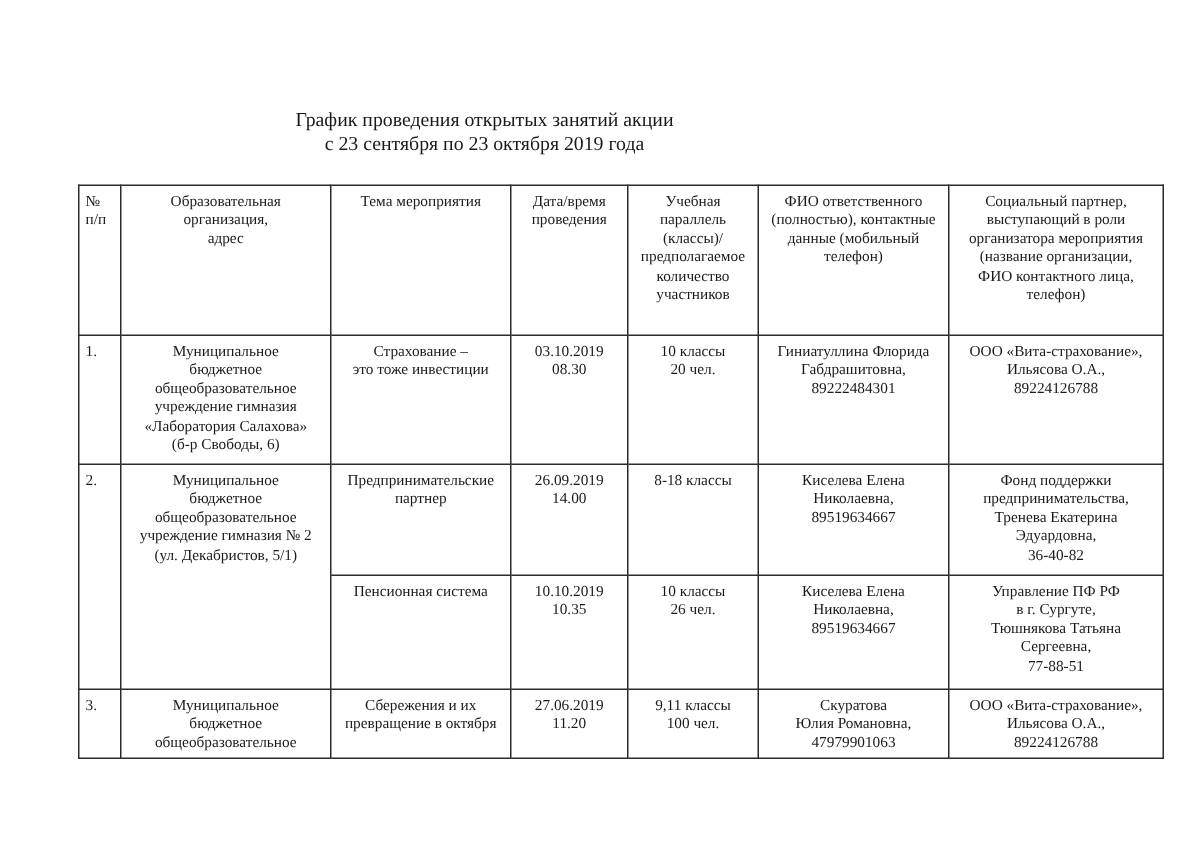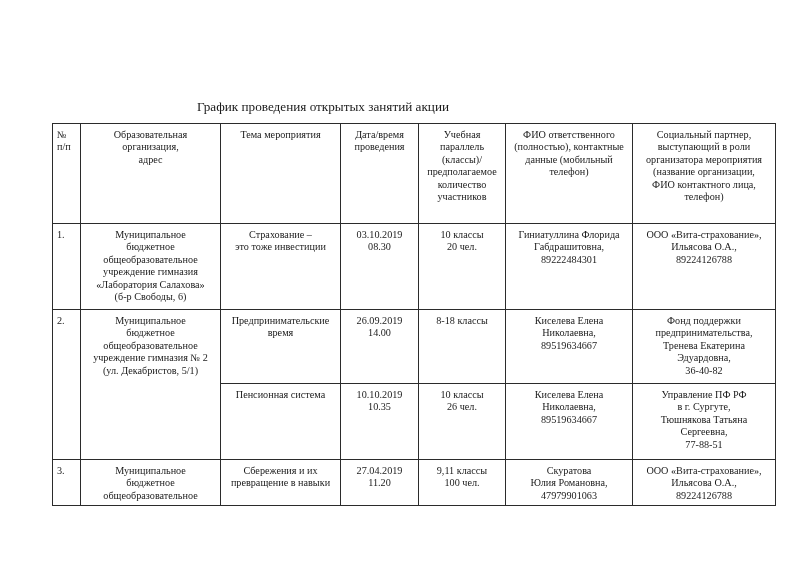--- a/index.html
+++ b/index.html
@@ -16,21 +16,20 @@
     color: #1a1a1a;
   }
   .title-block {
     position: absolute;
     left: 0;
     top: 72px;
     width: 638px;
     text-align: center;
     font-size: 13.2px;
     line-height: 15.5px;
-    margin-top: 27px;
   }
   .title-block div {
     margin-left: 8px;
   }
   table.schedule {
     position: absolute;
     left: 52px;
     top: 123px;
     width: 723px;
     border-collapse: collapse;
@@ -60,20 +59,21 @@
   table.schedule tr.r1 td { height: 78px; }
   table.schedule tr.r2a td { height: 66px; }
   table.schedule tr.r2b td { height: 68px; }
   table.schedule tr.r3 td { height: 38px; }
 </style>
 </head>
 <body>
 
 <div class="title-block">
   <div>График проведения открытых занятий акции</div>
+  <div>с 23 сентября по 23 октября 2019 года</div>
 </div>
 
 <table class="schedule">
   <colgroup>
     <col style="width:28px">
     <col style="width:140px">
     <col style="width:120px">
     <col style="width:78px">
     <col style="width:87px">
     <col style="width:127px">
@@ -130,21 +130,21 @@
 89224126788</td>
     </tr>
     <tr class="r2a">
       <td class="num" rowspan="2">2.</td>
       <td rowspan="2">Муниципальное
 бюджетное
 общеобразовательное
 учреждение гимназия № 2
 (ул. Декабристов, 5/1)</td>
       <td>Предпринимательские
-время</td>
+партнер</td>
       <td>26.09.2019
 14.00</td>
       <td>8-18 классы</td>
       <td>Киселева Елена
 Николаевна,
 89519634667</td>
       <td>Фонд поддержки
 предпринимательства,
 Тренева Екатерина
 Эдуардовна,
@@ -164,22 +164,22 @@
 Тюшнякова Татьяна
 Сергеевна,
 77-88-51</td>
     </tr>
     <tr class="r3">
       <td class="num">3.</td>
       <td>Муниципальное
 бюджетное
 общеобразовательное</td>
       <td>Сбережения и их
-превращение в навыки</td>
-      <td>27.04.2019
+превращение в октября</td>
+      <td>27.06.2019
 11.20</td>
       <td>9,11 классы
 100 чел.</td>
       <td>Скуратова
 Юлия Романовна,
 47979901063</td>
       <td>ООО «Вита-страхование»,
 Ильясова О.А.,
 89224126788</td>
     </tr>

